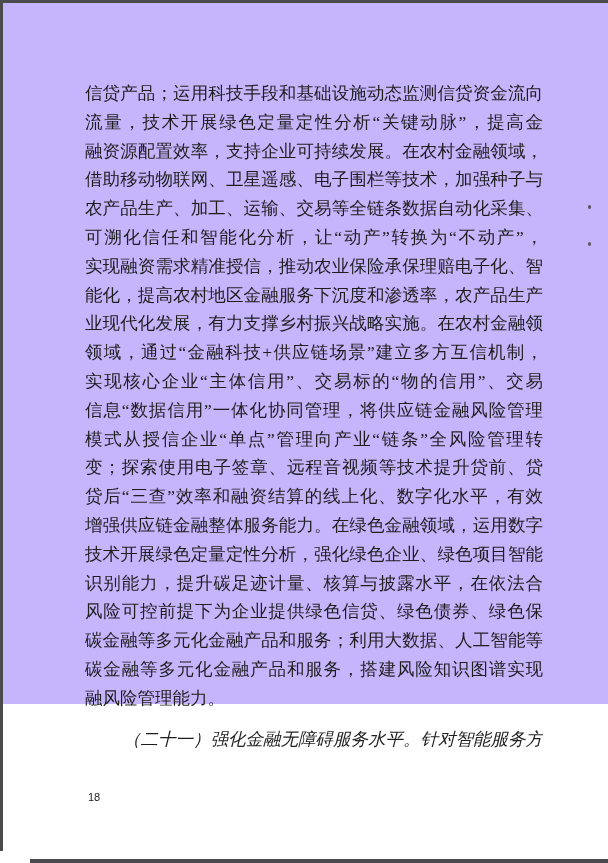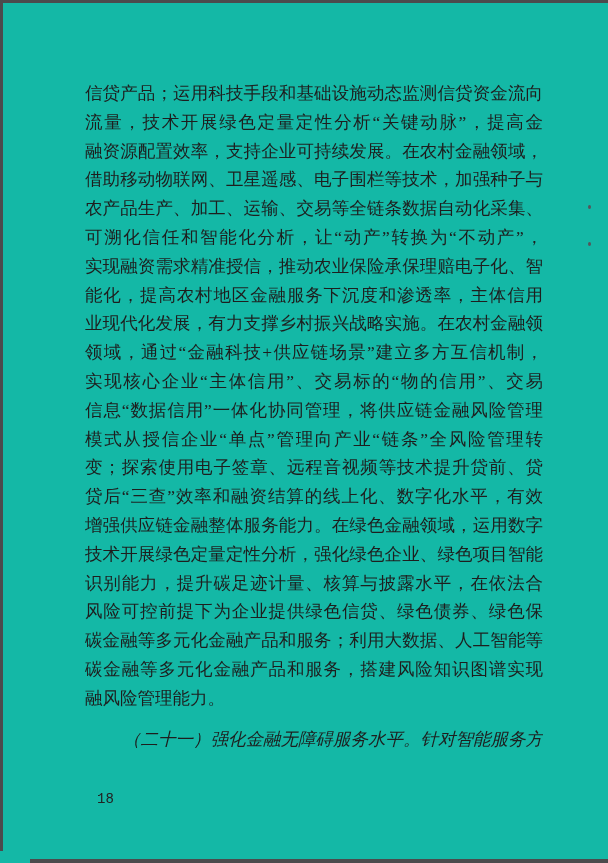--- a/index.html
+++ b/index.html
@@ -10,22 +10,22 @@
     width: 608px;
     height: 863px;
     background: #ffffff;
     position: relative;
     overflow: hidden;
   }
   .page {
     position: absolute;
     left: 0; top: 0;
     width: 608px;
-    height: 863px;
-    background: #14b8a6;
+    height: 704px;
+    background: #c4b5fd;
   }
   
   .edge {
     position: absolute;
     background: #4b4b4d;
   }
   .edge-top    { left: 0;  top: 0;    width: 608px; height: 3px; }
   .edge-left   { left: 0;  top: 0;    width: 3px;   height: 851px; }
   .edge-bottom { left: 30px; top: 859px; width: 578px; height: 4px; }
   
@@ -61,24 +61,24 @@
   }
   .line.indent {
     text-indent: 38px;
     margin-top: 12px;
   }
   .line.kaiti {
     font-style: italic;
   }
   .page-number {
     position: absolute;
-    left: 97px;
+    left: 88px;
     top: 791px;
-    font-family: Liberation Mono, monospace;
-    font-size: 14px;
+    font-family: Liberation Sans, sans-serif;
+    font-size: 11px;
     color: #222222;
   }
 </style>
 </head>
 <body>
 
 <div class="page">
 
   <div class="edge edge-top"></div>
   <div class="edge edge-left"></div>
@@ -88,21 +88,21 @@
   <div class="speck speck-2"></div>
 
   <div class="text-block">
     <div class="line">信贷产品；运用科技手段和基础设施动态监测信贷资金流向</div>
     <div class="line">流量，技术开展绿色定量定性分析“关键动脉”，提高金</div>
     <div class="line">融资源配置效率，支持企业可持续发展。在农村金融领域，</div>
     <div class="line">借助移动物联网、卫星遥感、电子围栏等技术，加强种子与</div>
     <div class="line">农产品生产、加工、运输、交易等全链条数据自动化采集、</div>
     <div class="line">可溯化信任和智能化分析，让“动产”转换为“不动产”，</div>
     <div class="line">实现融资需求精准授信，推动农业保险承保理赔电子化、智</div>
-    <div class="line">能化，提高农村地区金融服务下沉度和渗透率，主体信用</div>
+    <div class="line">能化，提高农村地区金融服务下沉度和渗透率，农产品生产</div>
     <div class="line">业现代化发展，有力支撑乡村振兴战略实施。在农村金融领域</div>
     <div class="line">领域，通过“金融科技+供应链场景”建立多方互信机制，</div>
     <div class="line">实现核心企业“主体信用”、交易标的“物的信用”、交易</div>
     <div class="line">信息“数据信用”一体化协同管理，将供应链金融风险管理</div>
     <div class="line">模式从授信企业“单点”管理向产业“链条”全风险管理转</div>
     <div class="line">变；探索使用电子签章、远程音视频等技术提升贷前、贷中、</div>
     <div class="line">贷后“三查”效率和融资结算的线上化、数字化水平，有效</div>
     <div class="line">增强供应链金融整体服务能力。在绿色金融领域，运用数字</div>
     <div class="line">技术开展绿色定量定性分析，强化绿色企业、绿色项目智能</div>
     <div class="line">识别能力，提升碳足迹计量、核算与披露水平，在依法合规、</div>

